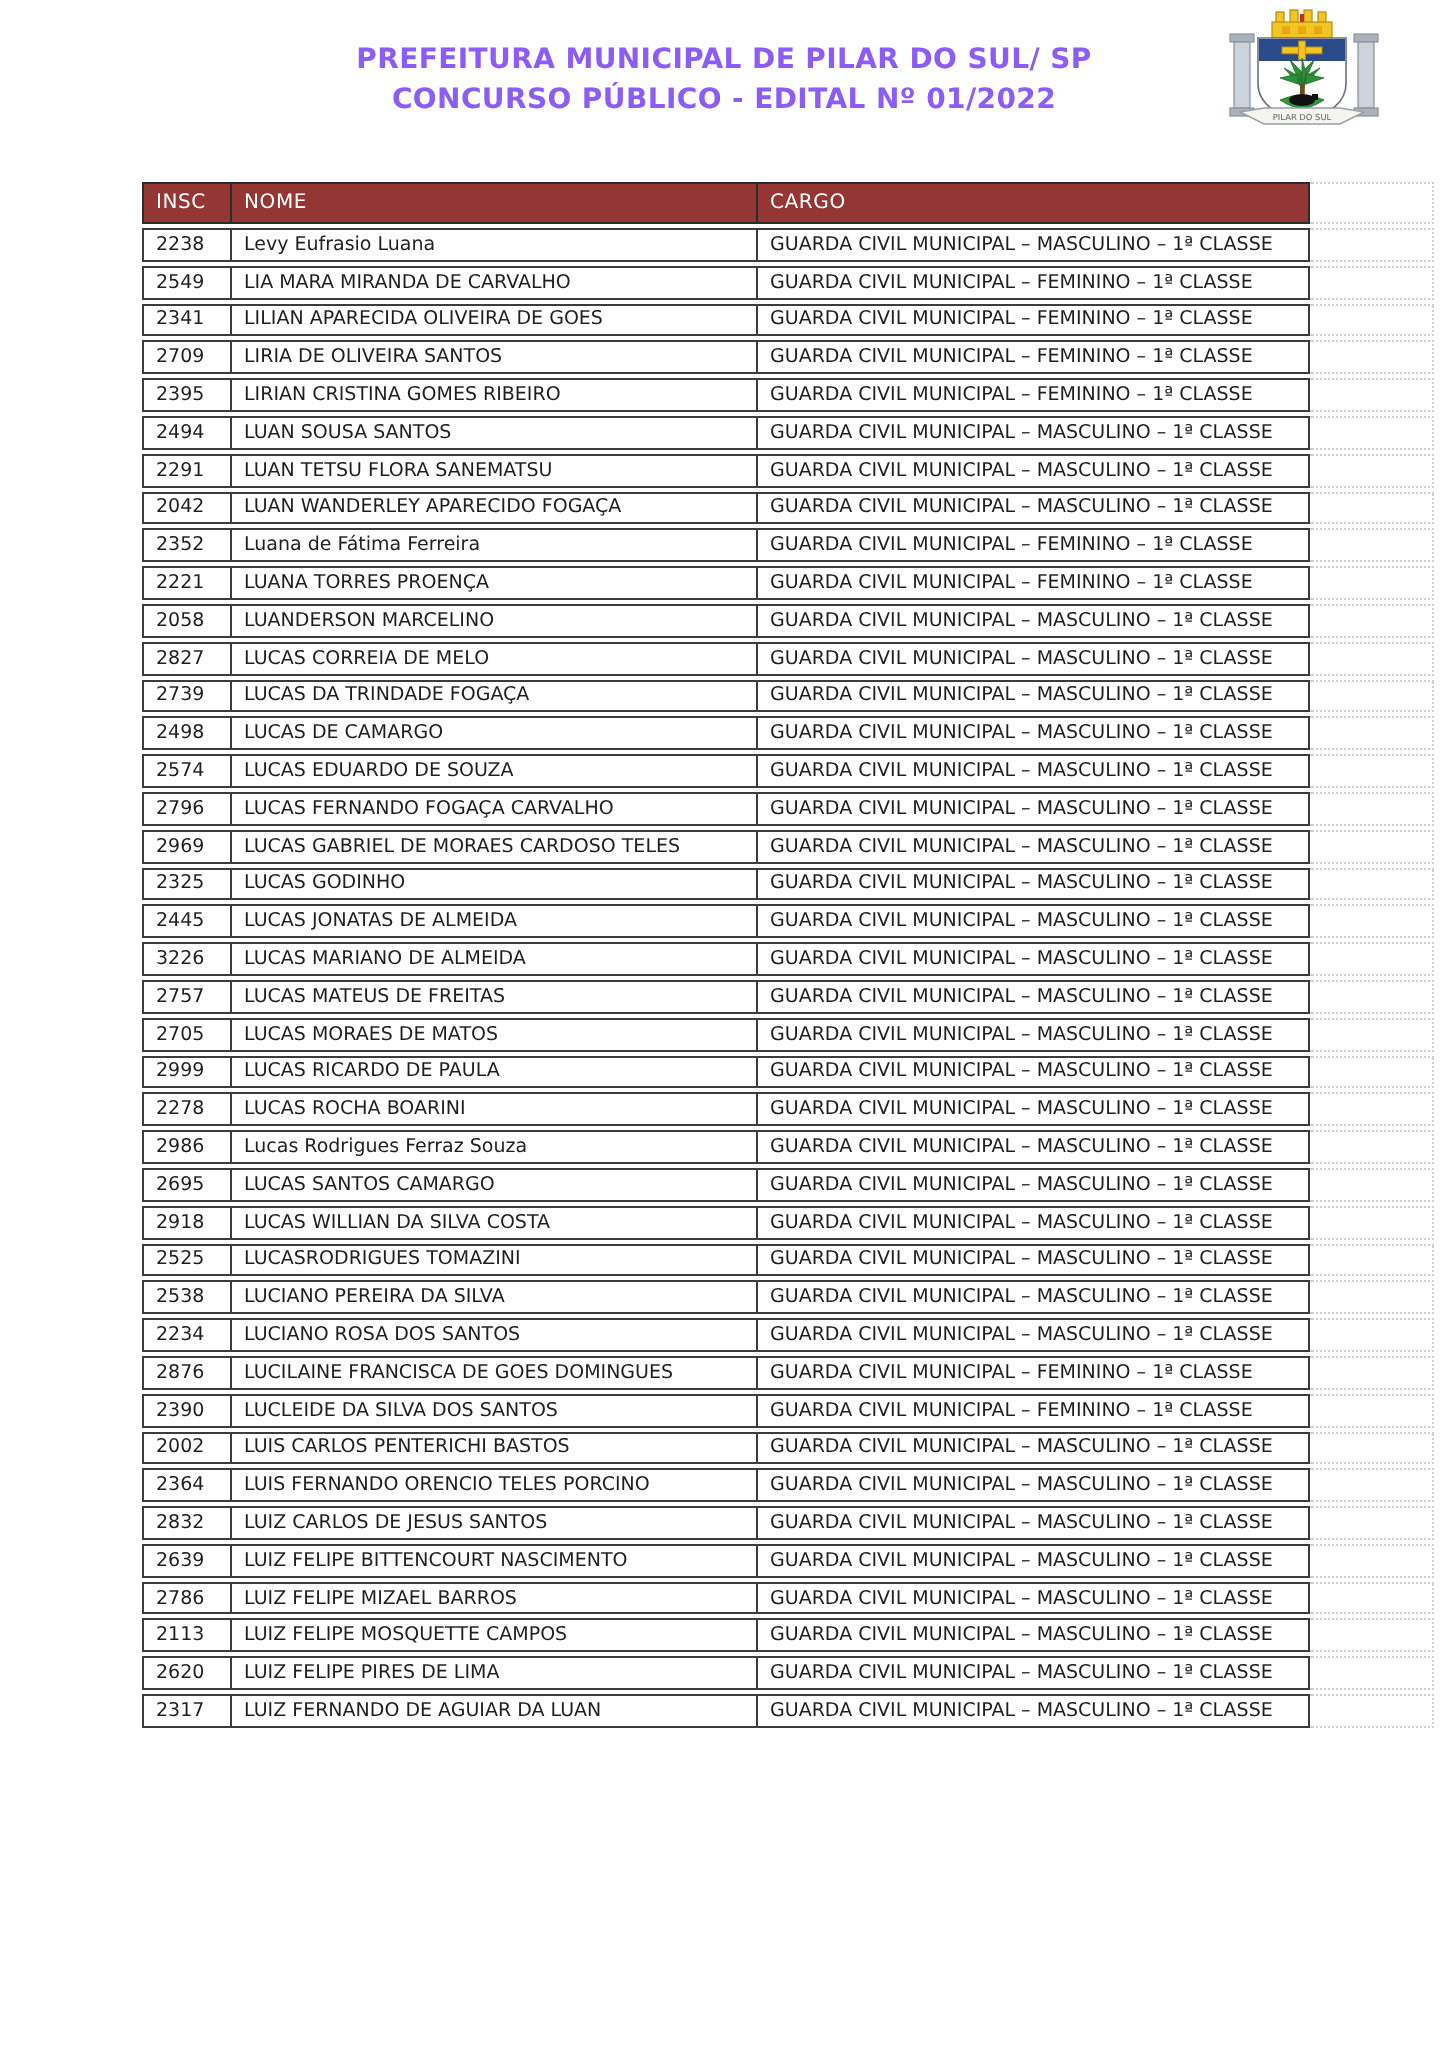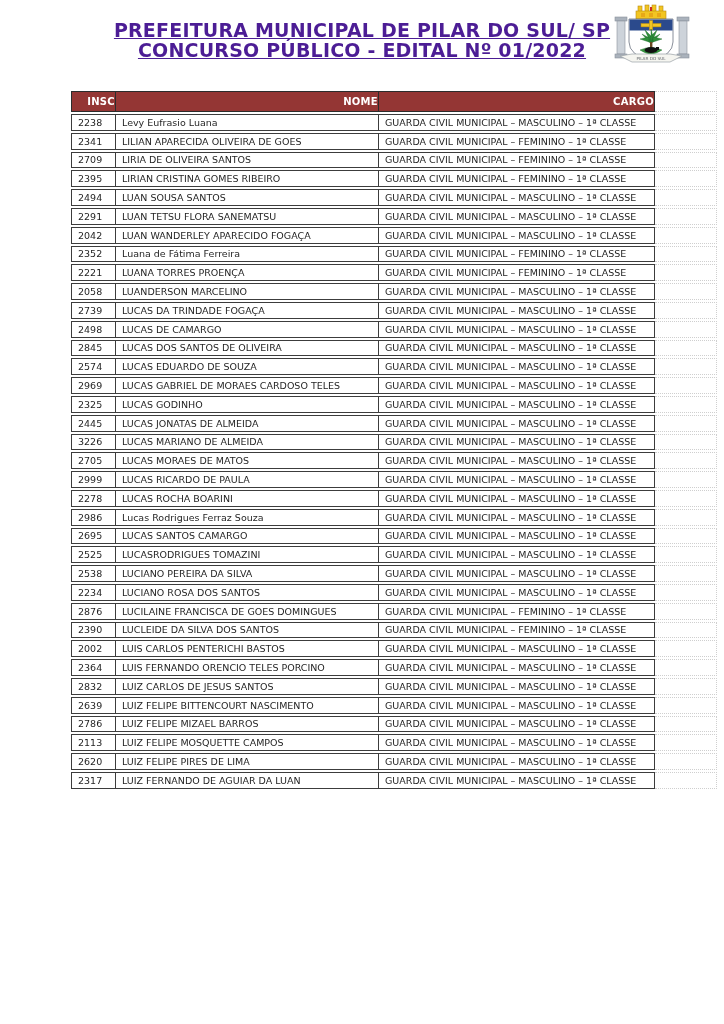--- a/index.html
+++ b/index.html
@@ -10,25 +10,24 @@
     font-family:"DejaVu Sans", sans-serif;
     overflow:hidden;
   }
   
   .doc-header{
     position:absolute;top:20px;left:0;width:724px;
     text-align:center;
   }
   .doc-title{
     font-weight:bold;
-    font-size:19px;
+    font-size:14px;
     line-height:20px;
-    color:#4c1d95;
+    color:#8b5cf6;
     letter-spacing:0.2px;
-    text-decoration:underline;
   }
   .crest{
     position:absolute;top:4px;right:32px;width:80px;height:64px;
   }
   
   .table-wrap{
     position:absolute;top:89px;left:71px;
   }
   table.roster{
     table-layout:fixed;
@@ -41,22 +40,22 @@
     overflow:hidden;
     white-space:nowrap;
     vertical-align:middle;
     font-size:9.5px;
     color:var(--cell-text,#1f1f1f);
   }
   table.roster th{
     height:21px;
     background:var(--header-bg,#943634);
     color:var(--header-text,#ffffff);
-    font-weight:bold;
-    text-align:right;
+    font-weight:normal;
+    text-align:left;
     font-size:10px;
     border:1px solid #2c2c2c;
     border-left:none;
     padding:0 0 0 6px;
     letter-spacing:0.3px;
   }
   table.roster th:first-child{border-left:1px solid #2c2c2c;}
   table.roster td{
     height:16.8px;
     border:1px solid var(--grid,#3c3c3c);
@@ -150,20 +149,26 @@
         </tr>
       </thead>
       <tbody id="roster-body">
           <tr>
             <td>2238</td>
             <td>Levy Eufrasio Luana</td>
             <td>GUARDA CIVIL MUNICIPAL – MASCULINO – 1ª CLASSE</td>
             <td class="extra"></td>
           </tr>
           <tr>
+            <td>2549</td>
+            <td>LIA MARA MIRANDA DE CARVALHO</td>
+            <td>GUARDA CIVIL MUNICIPAL – FEMININO – 1ª CLASSE</td>
+            <td class="extra"></td>
+          </tr>
+          <tr>
             <td>2341</td>
             <td>LILIAN APARECIDA OLIVEIRA DE GOES</td>
             <td>GUARDA CIVIL MUNICIPAL – FEMININO – 1ª CLASSE</td>
             <td class="extra"></td>
           </tr>
           <tr>
             <td>2709</td>
             <td>LIRIA DE OLIVEIRA SANTOS</td>
             <td>GUARDA CIVIL MUNICIPAL – FEMININO – 1ª CLASSE</td>
             <td class="extra"></td>
@@ -204,44 +209,50 @@
             <td>GUARDA CIVIL MUNICIPAL – FEMININO – 1ª CLASSE</td>
             <td class="extra"></td>
           </tr>
           <tr>
             <td>2058</td>
             <td>LUANDERSON MARCELINO</td>
             <td>GUARDA CIVIL MUNICIPAL – MASCULINO – 1ª CLASSE</td>
             <td class="extra"></td>
           </tr>
           <tr>
+            <td>2827</td>
+            <td>LUCAS CORREIA DE MELO</td>
+            <td>GUARDA CIVIL MUNICIPAL – MASCULINO – 1ª CLASSE</td>
+            <td class="extra"></td>
+          </tr>
+          <tr>
             <td>2739</td>
             <td>LUCAS DA TRINDADE FOGAÇA</td>
             <td>GUARDA CIVIL MUNICIPAL – MASCULINO – 1ª CLASSE</td>
             <td class="extra"></td>
           </tr>
           <tr>
             <td>2498</td>
             <td>LUCAS DE CAMARGO</td>
             <td>GUARDA CIVIL MUNICIPAL – MASCULINO – 1ª CLASSE</td>
             <td class="extra"></td>
           </tr>
           <tr>
-            <td>2845</td>
-            <td>LUCAS DOS SANTOS DE OLIVEIRA</td>
-            <td>GUARDA CIVIL MUNICIPAL – MASCULINO – 1ª CLASSE</td>
-            <td class="extra"></td>
-          </tr>
-          <tr>
             <td>2574</td>
             <td>LUCAS EDUARDO DE SOUZA</td>
             <td>GUARDA CIVIL MUNICIPAL – MASCULINO – 1ª CLASSE</td>
             <td class="extra"></td>
           </tr>
           <tr>
+            <td>2796</td>
+            <td>LUCAS FERNANDO FOGAÇA CARVALHO</td>
+            <td>GUARDA CIVIL MUNICIPAL – MASCULINO – 1ª CLASSE</td>
+            <td class="extra"></td>
+          </tr>
+          <tr>
             <td>2969</td>
             <td>LUCAS GABRIEL DE MORAES CARDOSO TELES</td>
             <td>GUARDA CIVIL MUNICIPAL – MASCULINO – 1ª CLASSE</td>
             <td class="extra"></td>
           </tr>
           <tr>
             <td>2325</td>
             <td>LUCAS GODINHO</td>
             <td>GUARDA CIVIL MUNICIPAL – MASCULINO – 1ª CLASSE</td>
             <td class="extra"></td>
@@ -252,20 +263,26 @@
             <td>GUARDA CIVIL MUNICIPAL – MASCULINO – 1ª CLASSE</td>
             <td class="extra"></td>
           </tr>
           <tr>
             <td>3226</td>
             <td>LUCAS MARIANO DE ALMEIDA</td>
             <td>GUARDA CIVIL MUNICIPAL – MASCULINO – 1ª CLASSE</td>
             <td class="extra"></td>
           </tr>
           <tr>
+            <td>2757</td>
+            <td>LUCAS MATEUS DE FREITAS</td>
+            <td>GUARDA CIVIL MUNICIPAL – MASCULINO – 1ª CLASSE</td>
+            <td class="extra"></td>
+          </tr>
+          <tr>
             <td>2705</td>
             <td>LUCAS MORAES DE MATOS</td>
             <td>GUARDA CIVIL MUNICIPAL – MASCULINO – 1ª CLASSE</td>
             <td class="extra"></td>
           </tr>
           <tr>
             <td>2999</td>
             <td>LUCAS RICARDO DE PAULA</td>
             <td>GUARDA CIVIL MUNICIPAL – MASCULINO – 1ª CLASSE</td>
             <td class="extra"></td>
@@ -278,20 +295,26 @@
           </tr>
           <tr>
             <td>2986</td>
             <td>Lucas Rodrigues Ferraz Souza</td>
             <td>GUARDA CIVIL MUNICIPAL – MASCULINO – 1ª CLASSE</td>
             <td class="extra"></td>
           </tr>
           <tr>
             <td>2695</td>
             <td>LUCAS SANTOS CAMARGO</td>
+            <td>GUARDA CIVIL MUNICIPAL – MASCULINO – 1ª CLASSE</td>
+            <td class="extra"></td>
+          </tr>
+          <tr>
+            <td>2918</td>
+            <td>LUCAS WILLIAN DA SILVA COSTA</td>
             <td>GUARDA CIVIL MUNICIPAL – MASCULINO – 1ª CLASSE</td>
             <td class="extra"></td>
           </tr>
           <tr>
             <td>2525</td>
             <td>LUCASRODRIGUES TOMAZINI</td>
             <td>GUARDA CIVIL MUNICIPAL – MASCULINO – 1ª CLASSE</td>
             <td class="extra"></td>
           </tr>
           <tr>

